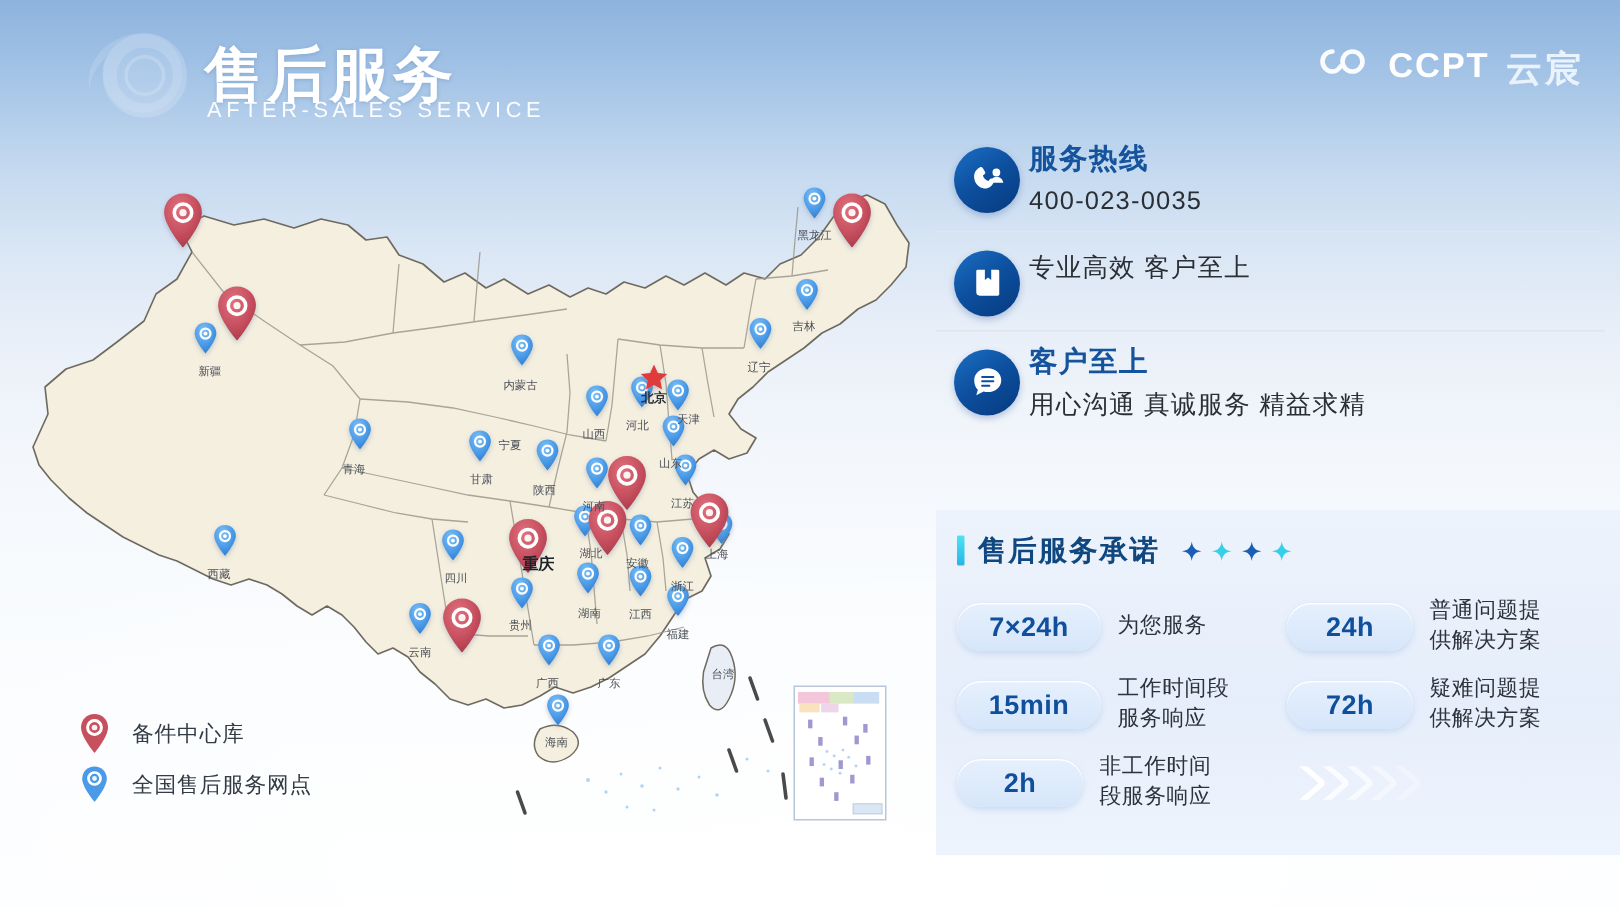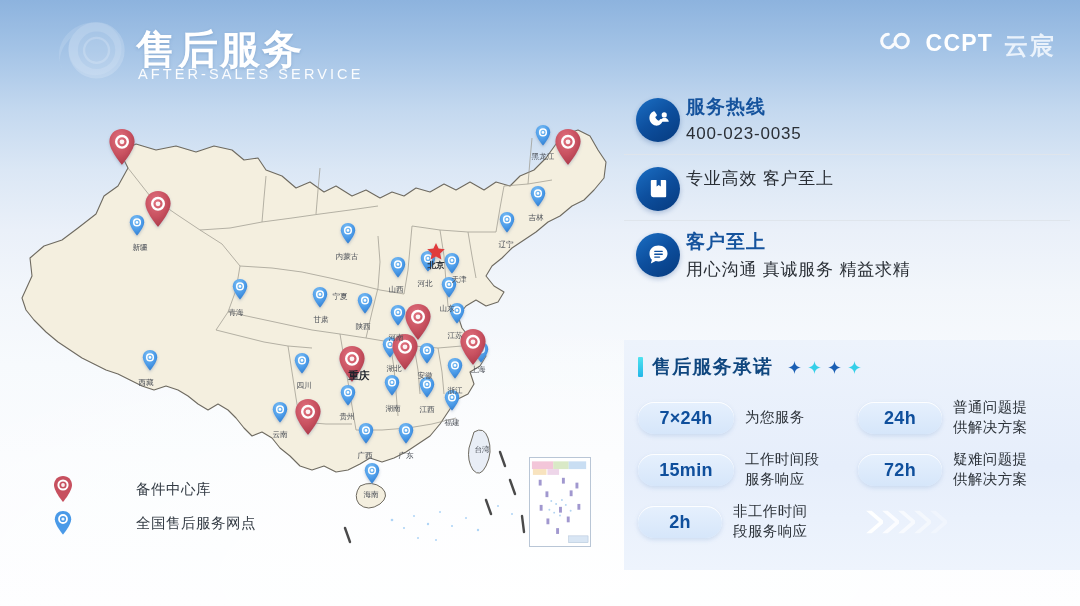--- a/index.html
+++ b/index.html
@@ -57,21 +57,21 @@
   .map-wrap { position:absolute; left:0px; top:92px; width:630px; height:470px; }
   .map-svg { position:absolute; inset:0; width:100%; height:100%; }
   .inset-box {
     position:absolute; left:529px; top:365px; width:62px; height:90px;
     background:#ffffff; border:1px solid #b9c6d6;
   }
   .inset-svg { position:absolute; inset:0; width:100%; height:100%; }
 
   
   .legend { position:absolute; left:52px; top:472px; }
-  .legend-row { display:flex; align-items:center; height:34px;gap:48px; }
+  .legend-row { display:flex; align-items:center; height:34px; }
   .legend-pin { width:22px; height:28px; margin-right:14px; }
   .legend-label { font-size:14.5px; color:#333b44; letter-spacing:.5px; }
 
   
   .info { position:absolute; left:624px; top:86px; width:446px; }
   .info-row { position:relative; padding:8px 0 10px 62px; min-height:66px; }
   .info-row + .info-row { border-top:1px solid #dfe5ec; }
   .info-ico {
     position:absolute; left:12px; top:12px; width:44px; height:44px; border-radius:50%;
     background:linear-gradient(145deg,#1b6fc4 0%,#0d4f9e 48%,#063a7e 100%);

